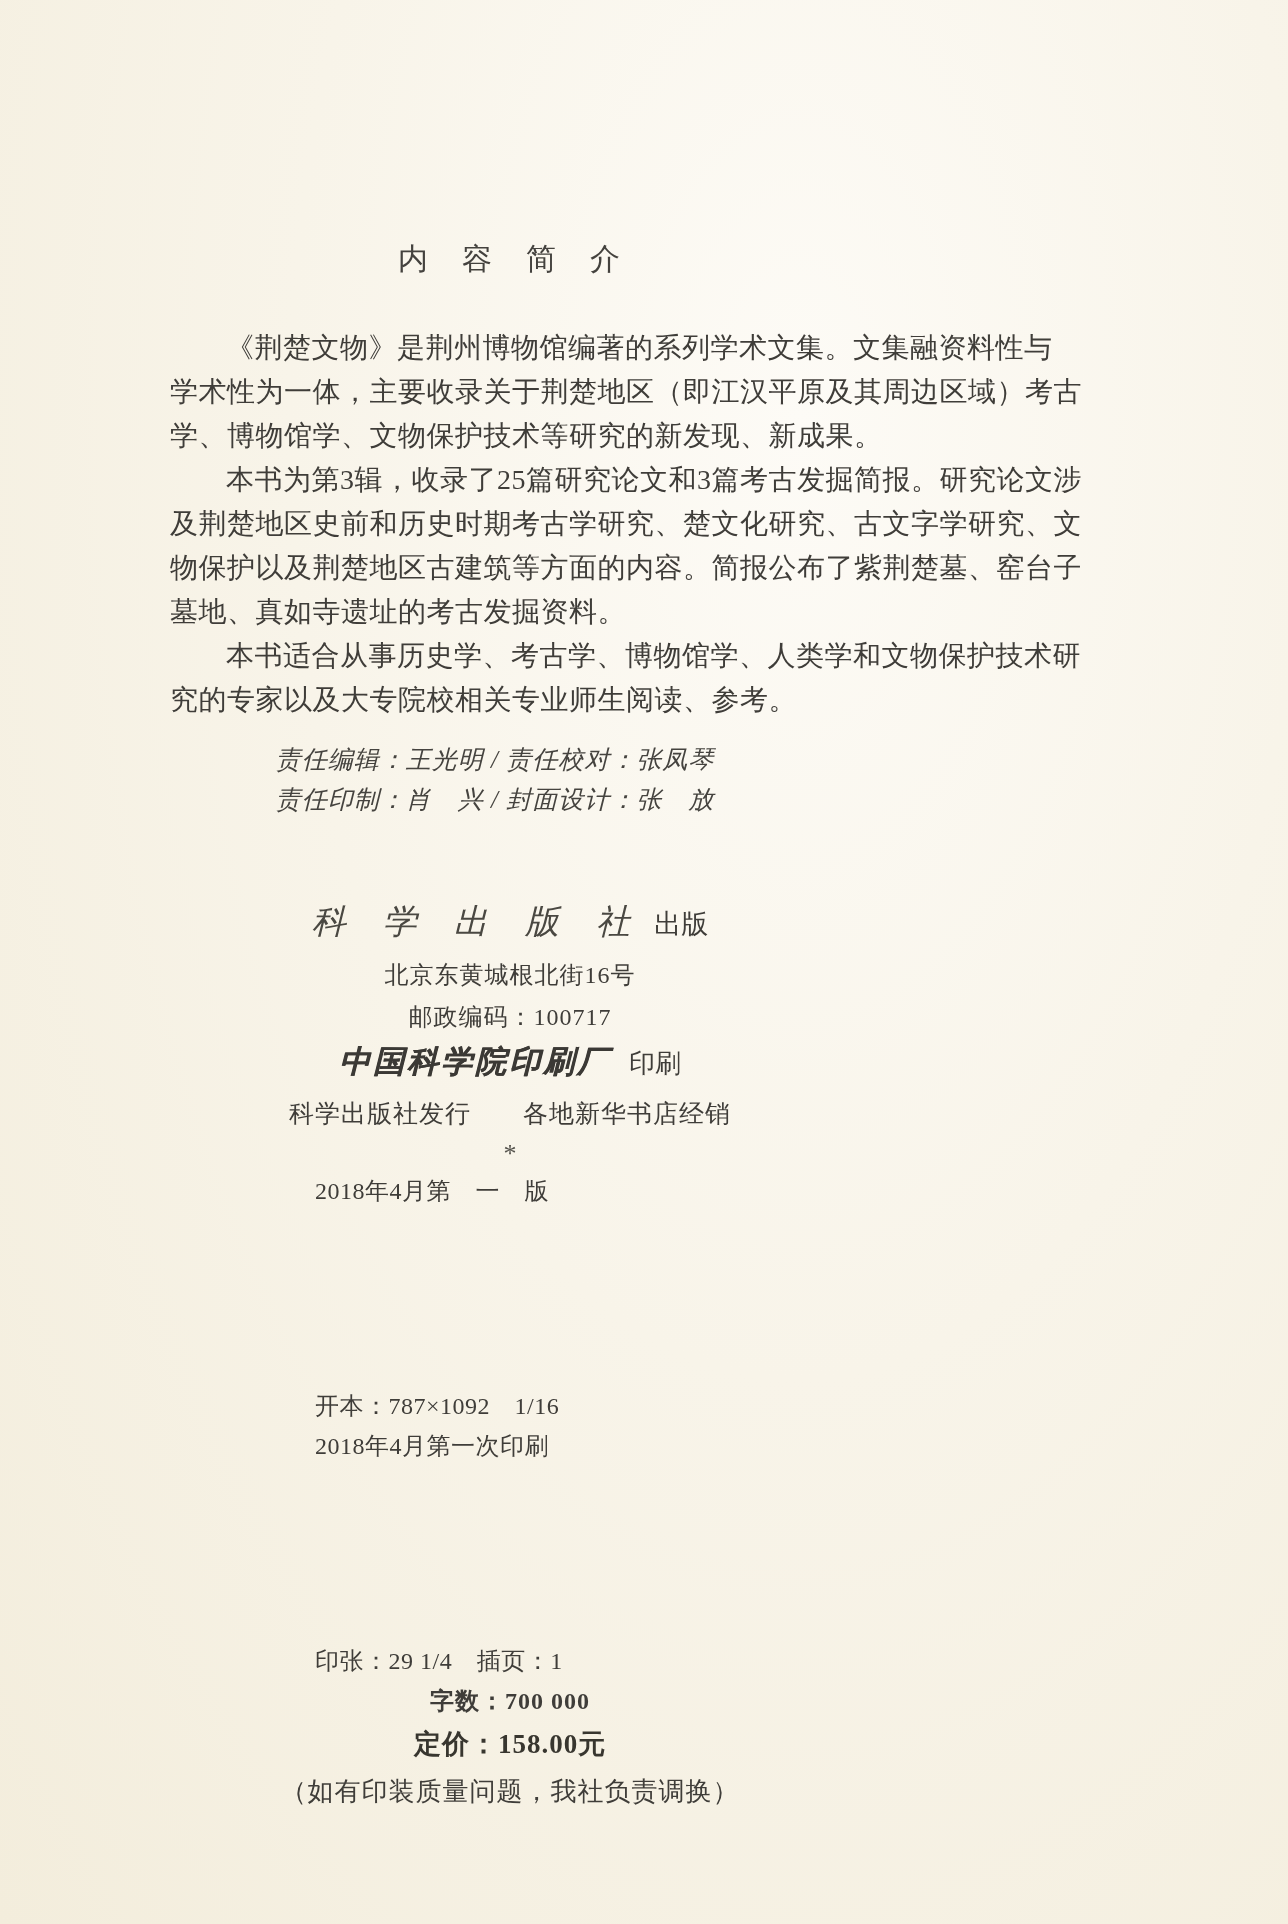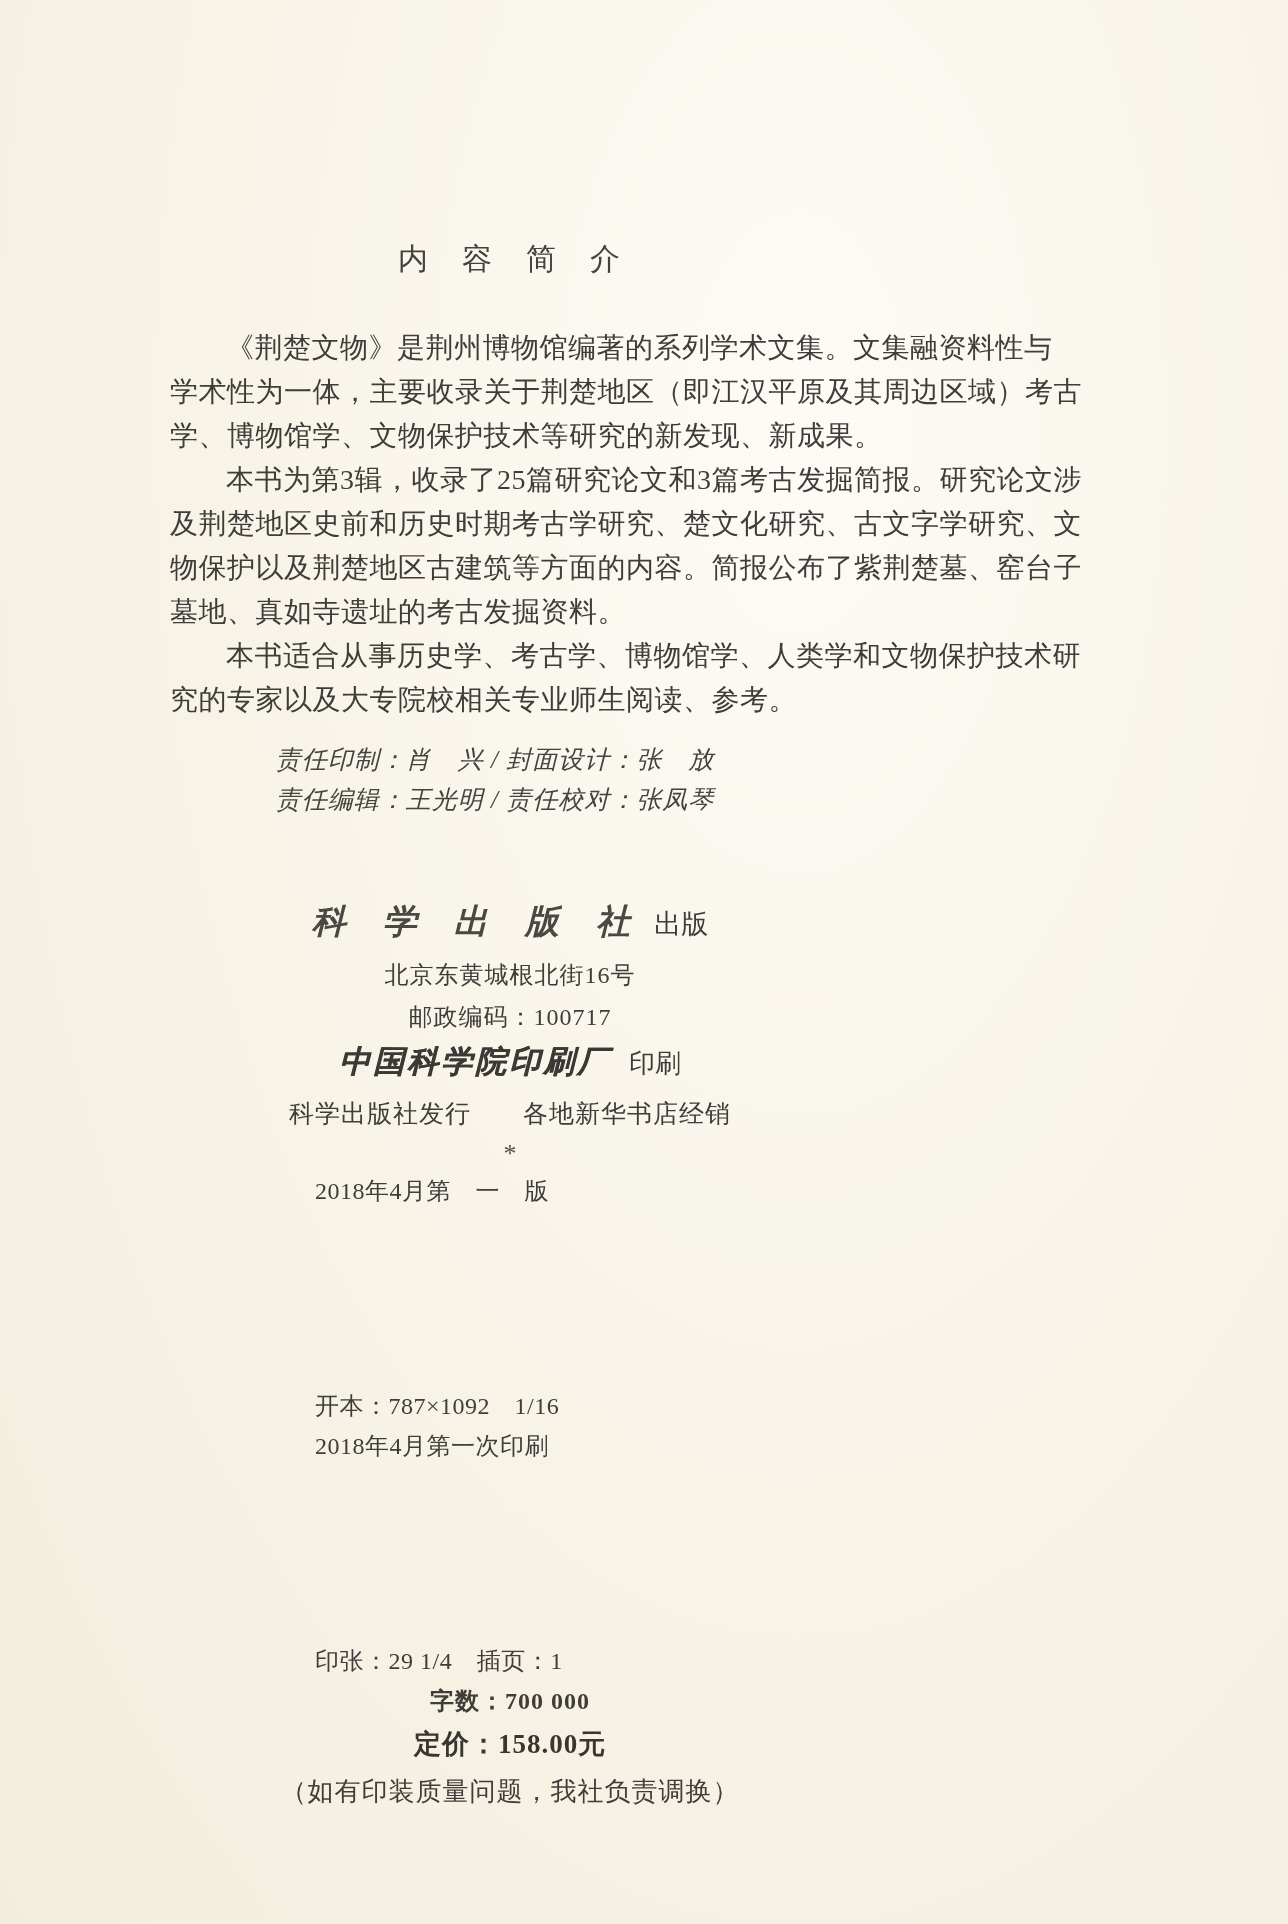--- a/index.html
+++ b/index.html
@@ -32,21 +32,21 @@
   .cip-line.flush{padding-left:2px;}
   .credits{margin:18px 0 0 0;width:650px;text-align:center;}
   .credits p{
     margin:0;font-size:25px;line-height:40px;
     font-style:italic;letter-spacing:1px;color:#45433f;
   }
   .colophon{margin-top:76px;width:680px;text-align:center;}
   .colophon > div{margin:0;}
   .pub-line{line-height:52px;}
   .logotype{
-    font-size:34px;font-weight:bold;font-style:italic;
+    font-size:34px;font-weight:normal;font-style:italic;
     letter-spacing:0.42em;color:#4a4842;
   }
   .pub-suffix{font-size:27px;margin-left:6px;}
   .small-line{font-size:24px;line-height:42px;letter-spacing:1px;}
   .printer-line{line-height:48px;}
   .printer-logo{
     font-size:31px;font-weight:900;font-style:italic;
     letter-spacing:3px;color:#3b3935;
     text-shadow:0.6px 0 0 #3b3935;
   }
@@ -74,22 +74,22 @@
       <p>本书为第3辑，收录了25篇研究论文和3篇考古发掘简报。研究论文涉
 及荆楚地区史前和历史时期考古学研究、楚文化研究、古文字学研究、文
 物保护以及荆楚地区古建筑等方面的内容。简报公布了紫荆楚墓、窑台子
 墓地、真如寺遗址的考古发掘资料。</p>
       <p>本书适合从事历史学、考古学、博物馆学、人类学和文物保护技术研
 究的专家以及大专院校相关专业师生阅读、参考。</p>
     </div>
 
 
     <div class="credits">
+      <p>责任编辑：王光明 / 责任校对：张凤琴</p>
       <p>责任印制：肖　兴 / 封面设计：张　放</p>
-      <p>责任编辑：王光明 / 责任校对：张凤琴</p>
     </div>
 
     <div class="colophon">
       <div class="pub-line">
         <span class="logotype">科 学 出 版 社</span>
         <span class="pub-suffix">出版</span>
       </div>
       <div class="small-line">北京东黄城根北街16号</div>
       <div class="small-line">邮政编码：100717</div>
       <div class="printer-line">

